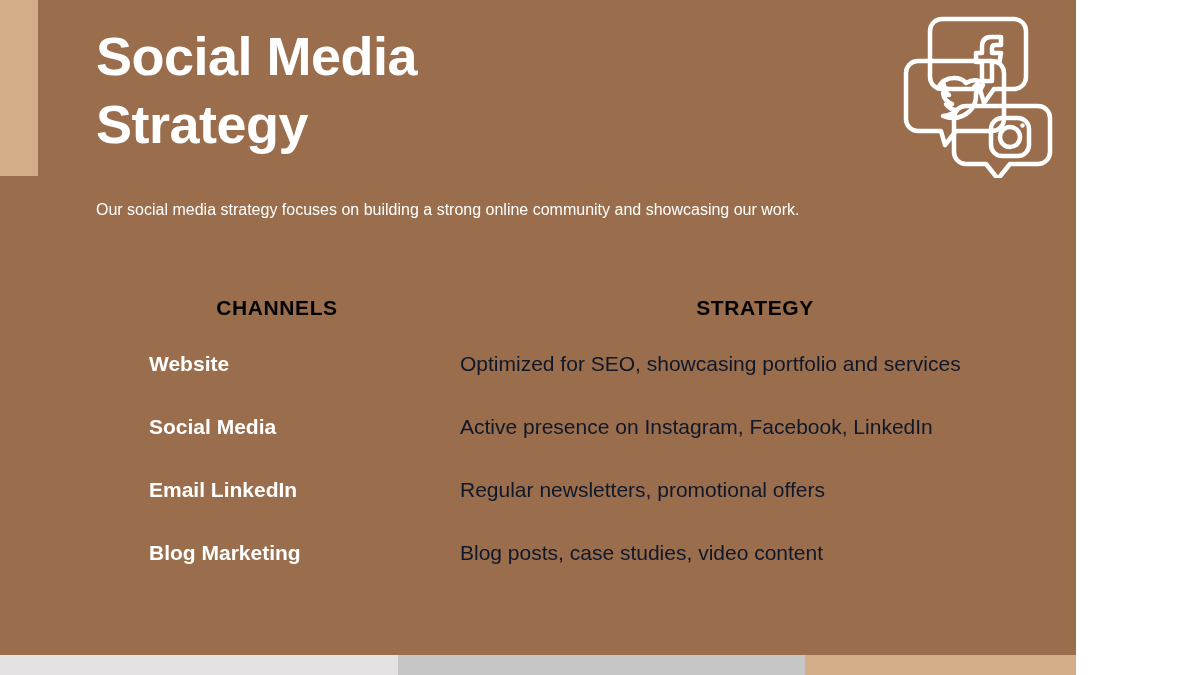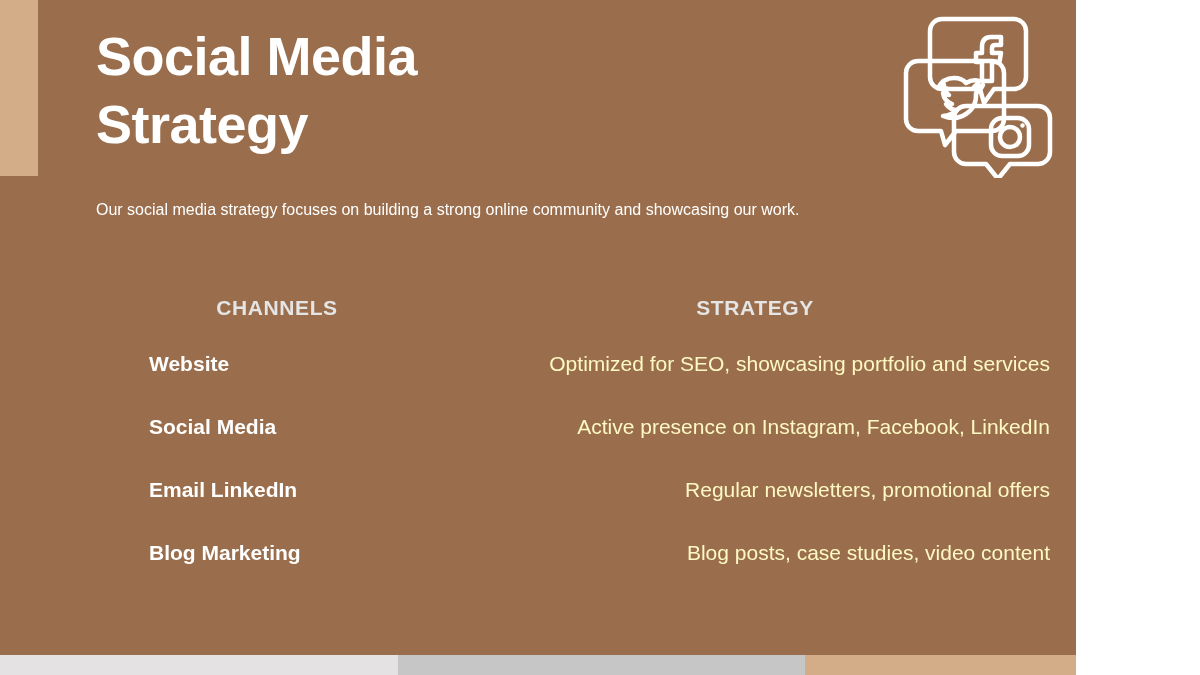--- a/index.html
+++ b/index.html
@@ -70,21 +70,21 @@
     left: 0;
     top: 296px;
     width: 1200px;
   }
   .table-head {
     position: relative;
     height: 46px;
   }
   .th {
     position: absolute;
-    color: #e5e5e5;
+    color: #000000;
     font-size: 21px;
     font-weight: 700;
     letter-spacing: 0.6px;
     text-align: center;
     top: 0;
   }
   .th-channels { left: 112px; width: 330px; }
   .th-strategy { left: 460px; width: 590px; }
 
   .row {
@@ -98,24 +98,24 @@
     color: #ffffff;
     font-size: 21px;
     font-weight: 700;
     white-space: nowrap;
   }
   .cell-strategy {
     position: absolute;
     left: 460px;
     width: 590px;
     top: 10px;
-    color: #fef9c3;
+    color: #0f172a;
     font-size: 21px;
     font-weight: 400;
-    text-align: right;
+    text-align: left;
     white-space: nowrap;
   }
 
   
   .bottom-strip {
     position: absolute;
     left: 0;
     bottom: 0;
     width: 1200px;
     height: 20px;

